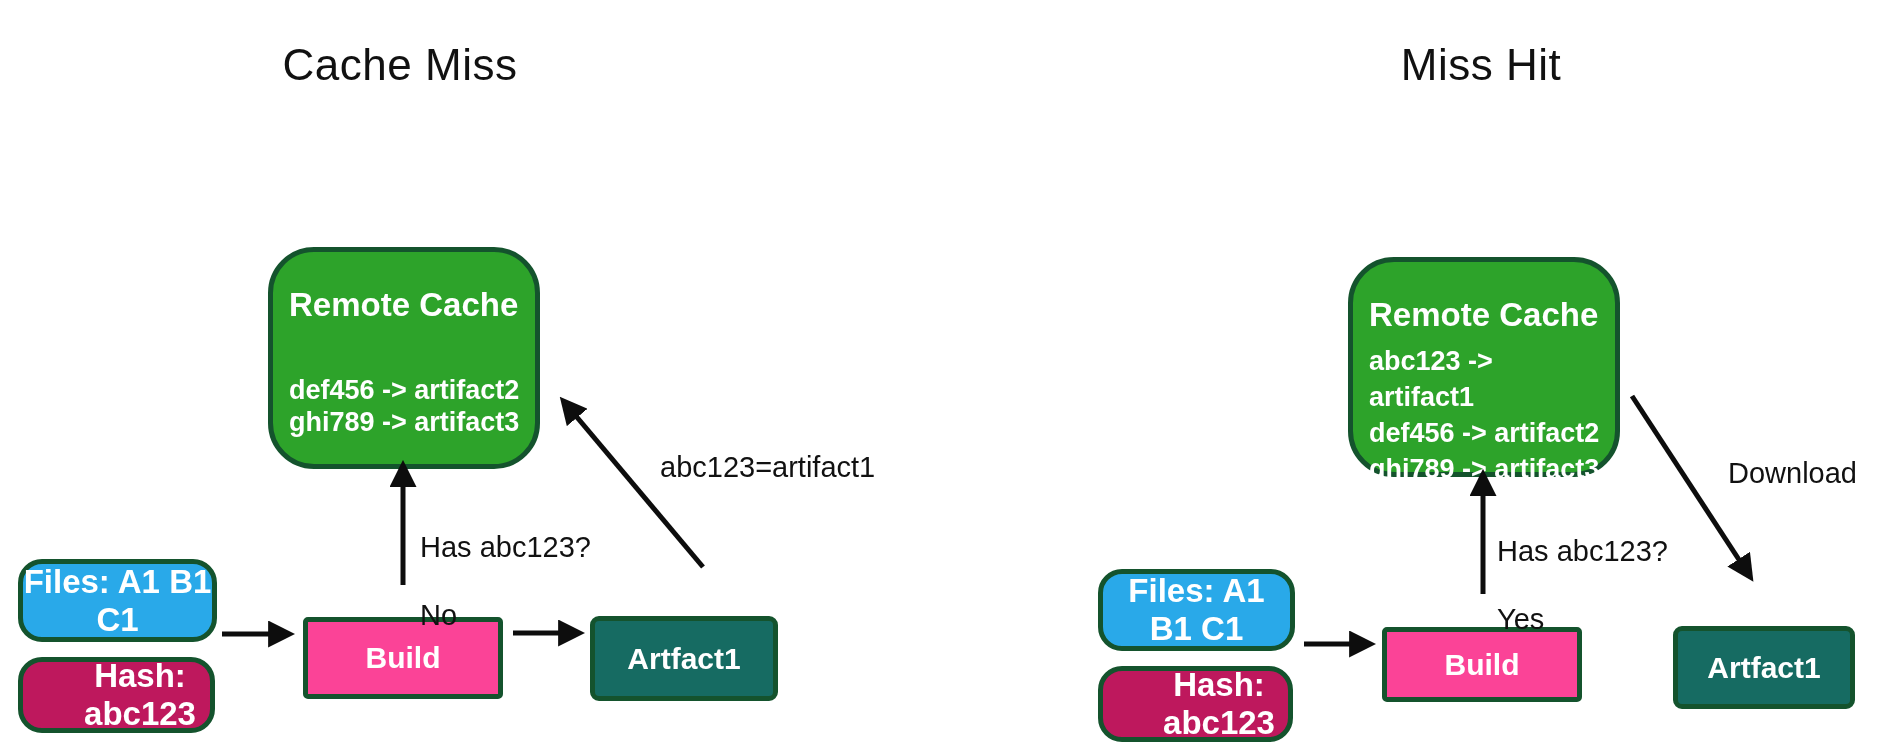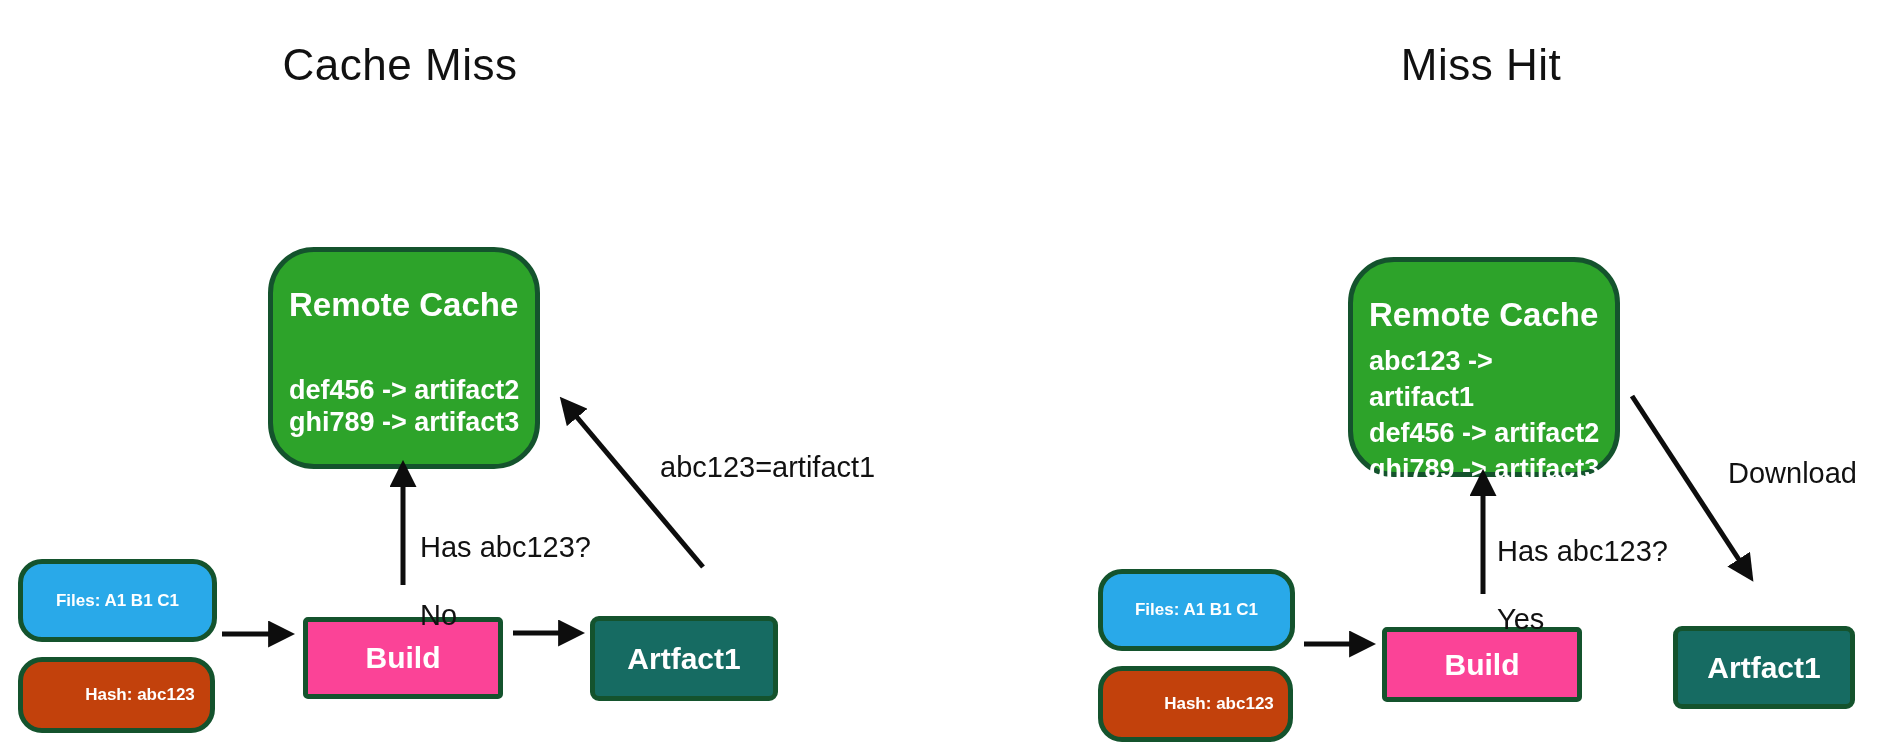--- a/index.html
+++ b/index.html
@@ -43,23 +43,23 @@
   .rc-title { font-size: 33px; font-weight: bold; color: #ffffff; }
   .rc-entries { display: flex; flex-direction: column; }
   .rc-entry { font-size: 27px; font-weight: bold; color: #ffffff; line-height: 32px; }
   .panel-left .rc-entries { margin-top: 50px; }
   .panel-right .rc-entries { margin-top: 9px; }
   .panel-right .rc-entry { line-height: 36px; }
 
   .input-box {
     background: #29a9e9;
     border-radius: 24px;
-    font-size: 17px;
+    font-size: 33px;
   }
-  .hash-box { background: #c2410c; padding-left: 47px; }
+  .hash-box { background: #be185d; padding-left: 47px; }
   .build-box {
     background: #fb4397;
     border-radius: 5px;
     font-size: 30px;
   }
   .artifact-box {
     background: #166b62;
     border-radius: 9px;
     font-size: 30px;
   }

